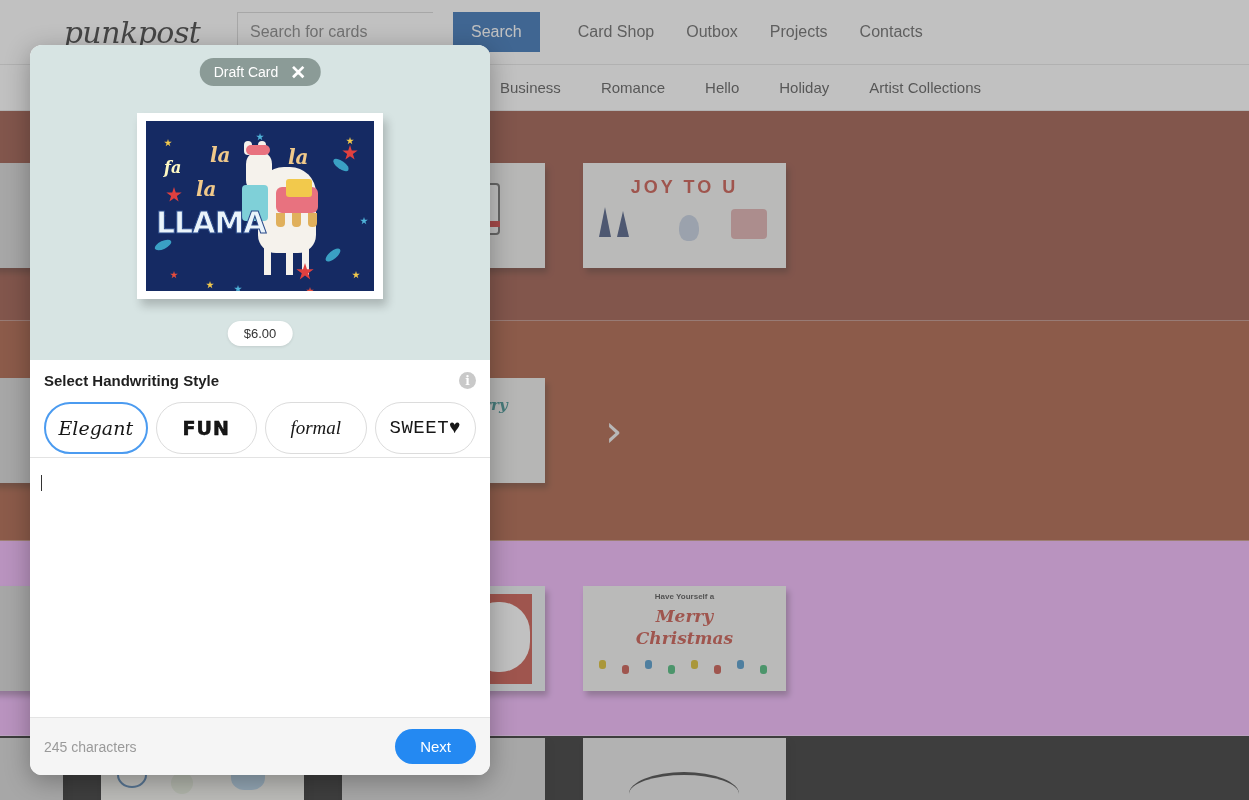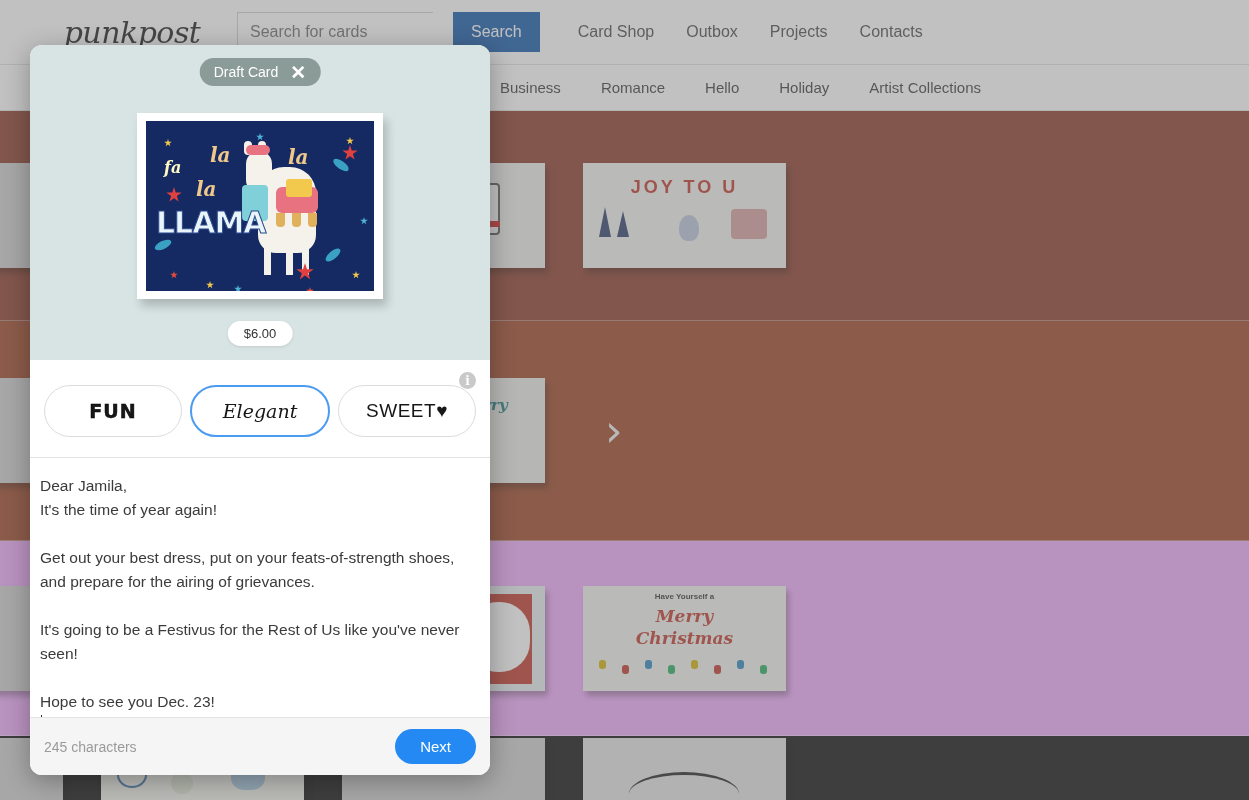--- a/index.html
+++ b/index.html
@@ -131,21 +131,21 @@
     flex:1 1 0; height:52px; border-radius:26px; border:1px solid #dcdcdc;
     background:#fff; display:flex; align-items:center; justify-content:center;
     cursor:pointer; overflow:hidden;
   }
   .hw-btn.sel { border:2px solid #4b9bf0; }
   .hw-btn .g { font-size:19px; color:#171717; white-space:nowrap; }
   .g-fun { font-family:"DejaVu Sans", sans-serif; font-weight:bold;
            letter-spacing:1px; -webkit-text-stroke:0.5px #000; }
   .g-eleg { font-family:"DejaVu Serif", serif; font-style:italic; font-size:20px; }
   .g-form { font-family:"Liberation Serif", serif; font-style:italic; font-size:19px; }
-  .g-sweet { font-family:Liberation Sans, sans-serif; font-size:15px; letter-spacing:0.5px; }
+  .g-sweet { font-family:Liberation Mono, monospace; font-size:15px; letter-spacing:0.5px; }
   .g-simp { font-family:"DejaVu Sans Mono", monospace; font-size:16px; }
 
   .msgbox {
     flex:1 1 auto; background:#fff; padding:16px 10px 10px 10px;
     overflow:hidden; position:relative;
   }
   .msgtext {
     font-size:15.5px; line-height:24px; color:#3b3b3b;
     white-space:pre-wrap; font-family:"Liberation Sans", sans-serif;
   }
@@ -397,43 +397,39 @@
             <div style="position:absolute;left:20px;top:66px;width:16px;height:16px;background:#e0403f;clip-path:polygon(50% 0,61% 35%,98% 35%,68% 57%,79% 91%,50% 70%,21% 91%,32% 57%,2% 35%,39% 35%)"></div>
             <div style="position:absolute;left:196px;top:24px;width:16px;height:16px;background:#e0403f;clip-path:polygon(50% 0,61% 35%,98% 35%,68% 57%,79% 91%,50% 70%,21% 91%,32% 57%,2% 35%,39% 35%)"></div>
             <div style="position:absolute;left:150px;top:142px;width:18px;height:18px;background:#e0403f;clip-path:polygon(50% 0,61% 35%,98% 35%,68% 57%,79% 91%,50% 70%,21% 91%,32% 57%,2% 35%,39% 35%)"></div>
           </div>
       </div>
 
       <div class="pricepill">$6.00</div>
     </div>
 
     <div class="hw-section">
+      <div class="hw-title">Select Handwriting Style</div>
       <div class="infoicon">i</div>
       <div class="hw-row">
+        <div class="hw-btn sel">
+          <span class="g g-eleg">Elegant</span>
+        </div>
         <div class="hw-btn">
           <span class="g g-fun">FUN</span>
         </div>
-        <div class="hw-btn sel">
-          <span class="g g-eleg">Elegant</span>
+        <div class="hw-btn">
+          <span class="g g-form">formal</span>
         </div>
         <div class="hw-btn">
           <span class="g g-sweet">SWEET♥</span>
         </div>
       </div>
     </div>
 
     <div class="msgbox">
-      <div class="msgtext">Dear Jamila,
-It's the time of year again!
-
-Get out your best dress, put on your feats-of-strength shoes, and prepare for the airing of grievances.
-
-It's going to be a Festivus for the Rest of Us like you've never seen!
-
-Hope to see you Dec. 23!</div>
       <span class="caret"></span>
     </div>
 
     <div class="modal-foot">
       <span class="charcount">245 characters</span>
       <button class="nextbtn">Next</button>
     </div>
   </div>
 </div>
 

